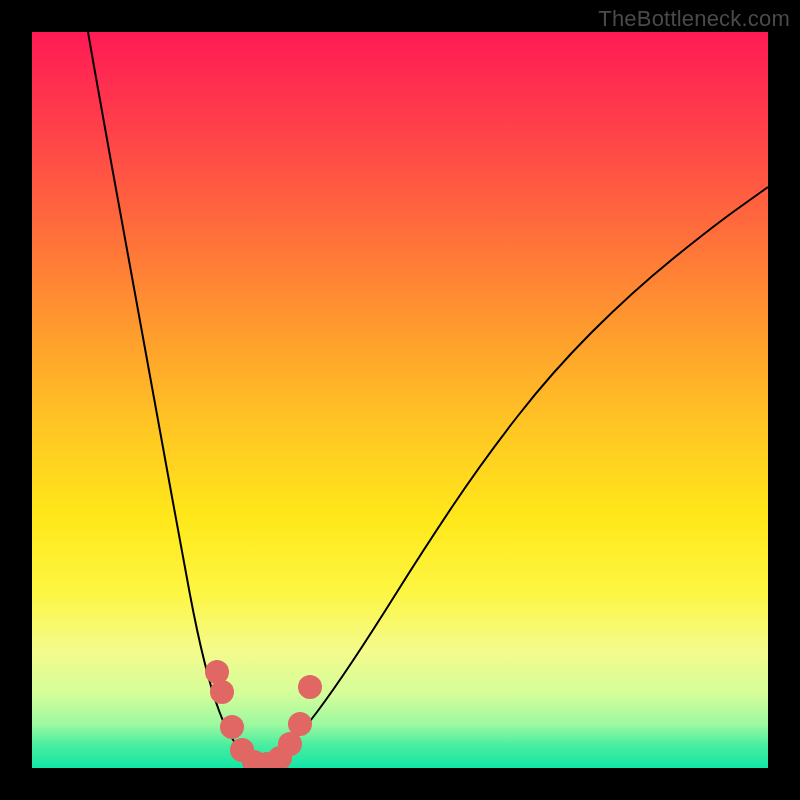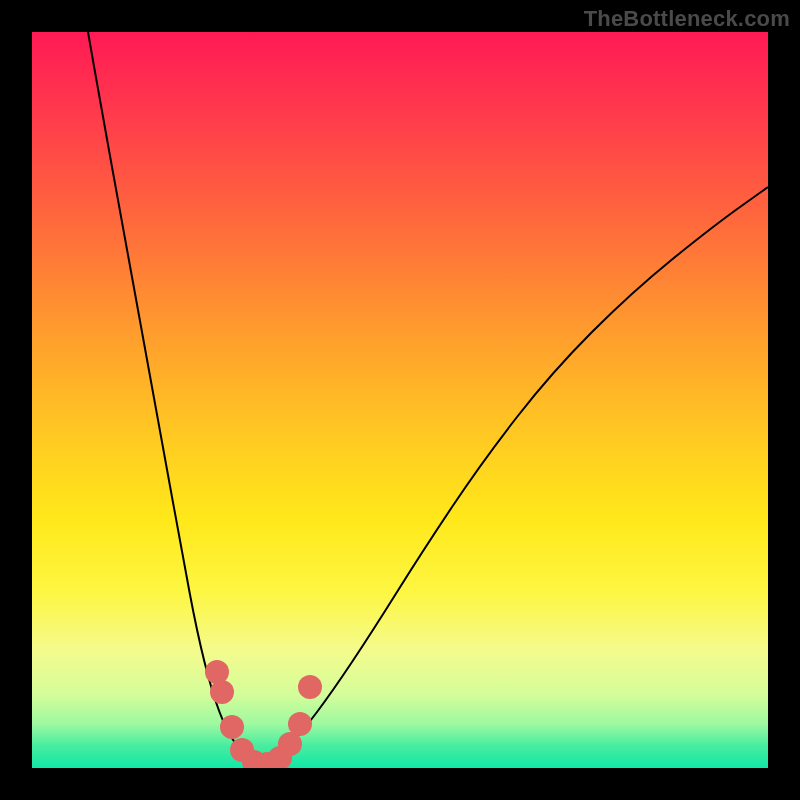--- a/index.html
+++ b/index.html
@@ -42,21 +42,20 @@
     );
   }
   .watermark {
     position: absolute;
     top: 6px;
     right: 10px;
     color: #4a4a4a;
     font-size: 22px;
     letter-spacing: 0.2px;
     user-select: none;
-    font-weight: bold;
   }
   svg.curves {
     position: absolute;
     left: 0;
     top: 0;
     width: 736px;
     height: 736px;
   }
   .curve-line {
     fill: none;

